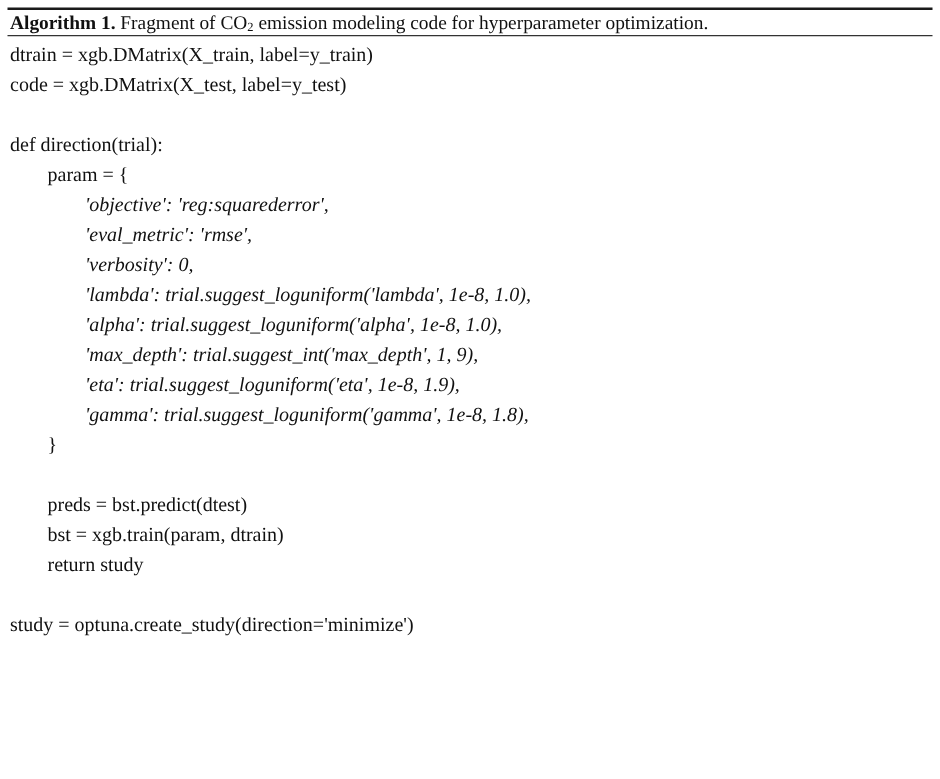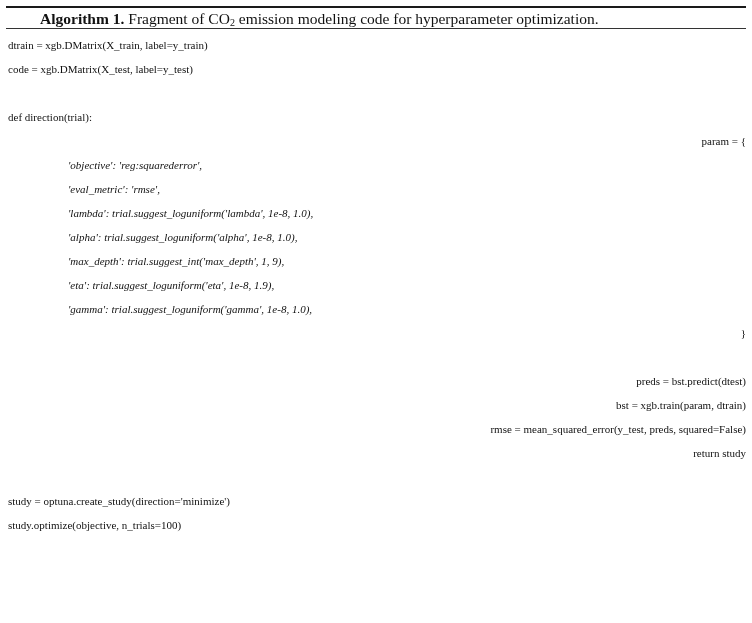--- a/index.html
+++ b/index.html
@@ -1,56 +1,55 @@
 <!DOCTYPE html>
 <html><head>
 <meta charset="utf-8">
 <style>
   html, body { margin: 0; padding: 0; background: #ffffff; }
   body { width: 752px; height: 623px; position: relative; overflow: hidden;
          font-family: "Liberation Serif", "DejaVu Serif", serif; color: #111; }
   .algo { position: absolute; left: 6px; top: 6px; width: 740px; }
   .rule-top { height: 2px; background: #1a1a1a; }
-  .title-row { font-size: 15.5px; line-height: 20px; padding: 1px 0 0 2px; height: 19px; white-space: nowrap; margin-left: 32px; }
+  .title-row { font-size: 15.5px; line-height: 20px; padding: 1px 0 0 2px; height: 19px; white-space: nowrap; }
   .title-row b { font-weight: bold; }
   .rule-mid { height: 1px; background: #333; }
   .code { padding-top: 4px; }
-  .line { font-size: 11px; line-height: 24px; height: 24px; white-space: pre; padding-left: 2px; }
-  .i1 { padding-left: 32px; text-align: right; }
+  .line { font-size: 16px; line-height: 24px; height: 24px; white-space: pre; padding-left: 2px; }
+  .i1 { padding-left: 32px; }
   .i2 { padding-left: 62px; font-style: italic; }
   sub { font-size: 10px; vertical-align: -2px; line-height: 0; }
 </style>
 </head>
 <body>
 
 <div class="algo">
   <div class="rule-top"></div>
   <div class="title-row">
     <b>Algorithm 1.</b><span> Fragment of CO</span><sub>2</sub><span> emission modeling code for hyperparameter optimization.</span>
   </div>
   <div class="rule-mid"></div>
   <div class="code">
     <div class="line">dtrain = xgb.DMatrix(X_train, label=y_train)</div>
     <div class="line">code = xgb.DMatrix(X_test, label=y_test)</div>
     <div class="line"></div>
     <div class="line">def direction(trial):</div>
     <div class="line i1">param = {</div>
     <div class="line i2">'objective': 'reg:squarederror',</div>
     <div class="line i2">'eval_metric': 'rmse',</div>
+    <div class="line i2">'verbosity': 0,</div>
     <div class="line i2">'lambda': trial.suggest_loguniform('lambda', 1e-8, 1.0),</div>
     <div class="line i2">'alpha': trial.suggest_loguniform('alpha', 1e-8, 1.0),</div>
     <div class="line i2">'max_depth': trial.suggest_int('max_depth', 1, 9),</div>
     <div class="line i2">'eta': trial.suggest_loguniform('eta', 1e-8, 1.9),</div>
-    <div class="line i2">'gamma': trial.suggest_loguniform('gamma', 1e-8, 1.0),</div>
+    <div class="line i2">'gamma': trial.suggest_loguniform('gamma', 1e-8, 1.8),</div>
     <div class="line i1">}</div>
     <div class="line"></div>
     <div class="line i1">preds = bst.predict(dtest)</div>
     <div class="line i1">bst = xgb.train(param, dtrain)</div>
-    <div class="line i1">rmse = mean_squared_error(y_test, preds, squared=False)</div>
     <div class="line i1">return study</div>
     <div class="line"></div>
     <div class="line">study = optuna.create_study(direction='minimize')</div>
-    <div class="line">study.optimize(objective, n_trials=100)</div>
     <div class="line"></div>
 
   </div>
 
 </div>
 
 </body></html>

